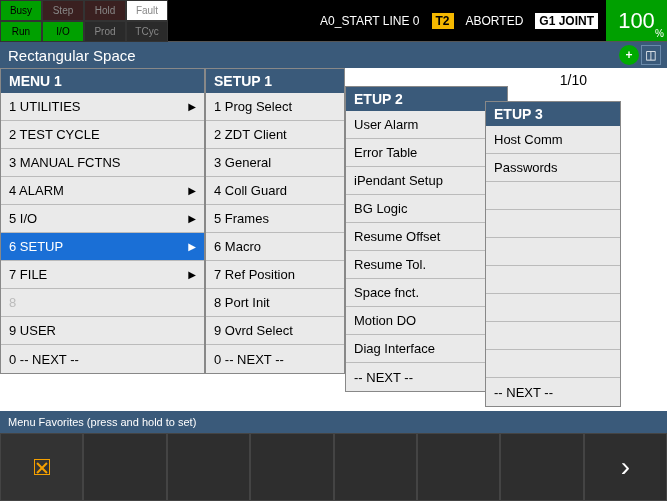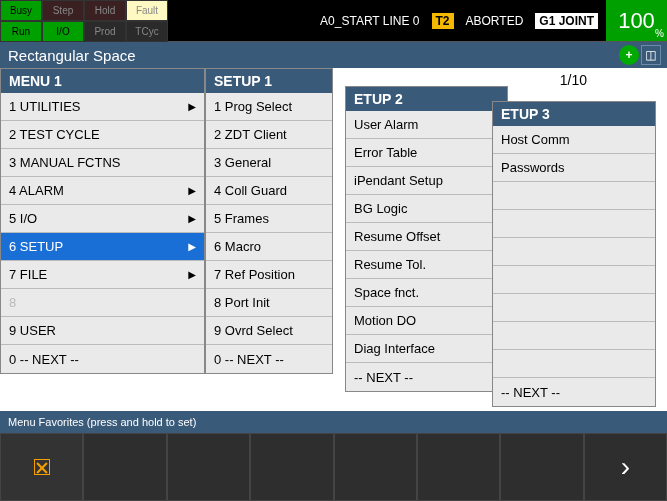--- a/index.html
+++ b/index.html
@@ -7,21 +7,21 @@
 
   
   .status-bar { display: flex; height: 42px; background: #000; border-bottom: 1px solid #555; }
   .status-grid { display: grid; grid-template-columns: 42px 42px 42px 42px; grid-template-rows: 21px 21px; }
   .status-cell { display: flex; align-items: center; justify-content: center; font-size: 10px; color: #fff; border: 1px solid #333; }
   .busy { background: #00a000; color: #000; }
   .run  { background: #00a000; color: #000; }
   .io   { background: #00a000; color: #000; }
   .step { background: #3a2020; color: #888; }
   .hold { background: #3a2020; color: #888; }
-  .fault{ background: #fef9c3; color: #888; }
+  .fault{ background: #ffffff; color: #888; }
   .prod { background: #2a2a2a; color: #888; }
   .tcyc { background: #2a2a2a; color: #888; text-align: center; }
 
   .status-info { flex: 1; display: flex; align-items: center; padding: 15px 8px; font-size: 12px; color: #fff; gap: 12px; justify-content: flex-end; }
   .t2-badge { background: #f5b800; color: #000; padding: 1px 4px; font-weight: bold; }
   .joint-badge { background: #fff; color: #000; padding: 1px 4px; font-weight: bold; }
 
   .override { width: 61px; background: #00a000; color: #fff; display: flex; align-items: center; justify-content: center; font-size: 22px; position: relative; }
   .override .pct { position: absolute; bottom: 2px; right: 3px; font-size: 10px; }
 
@@ -38,23 +38,23 @@
   
   .menu { position: absolute; background: #efefef; border: 1px solid #888; font-size: 13px; }
   .menu-header { background: #3a5a7a; color: #fff; padding: 4px 8px; font-weight: bold; font-size: 14px; }
   .menu-item { padding: 4px 8px; border-bottom: 1px solid #bbb; background: #eaeaea; color: #000; display: flex; justify-content: space-between; align-items: center; cursor: pointer; height: 28px; }
   .menu-item:last-child { border-bottom: none; }
   .menu-item.selected { background: #1a6fd6; color: #fff; }
   .menu-item.disabled { color: #bbb; }
   .menu-item .arrow { font-size: 10px; }
 
   .menu1 { left: 0; top: 0; width: 205px; }
-  .menu2 { left: 205px; top: 0; width: 128px; }
+  .menu2 { left: 205px; top: 0; width: 140px; }
   .menu3 { left: 345px; top: 18px; width: 163px; }
-  .menu4 { left: 485px; top: 33px; width: 164px; margin-left: 7px; }
+  .menu4 { left: 485px; top: 33px; width: 136px; }
   .menu4 .menu-item.empty { height: 28px; }
 
   
   .hint-bar { height: 22px; background: #3a5a7a; color: #fff; font-size: 11px; display: flex; align-items: center; padding: 0 8px; }
 
   
   .softkeys { height: 68px; background: #1a1a1a; display: flex; }
   .softkey { flex: 1; border: 1px solid #444; background: #2e2e2e; display: flex; align-items: center; justify-content: center; color: #fff; font-size: 20px; }
   .softkey.prev { background: #333; position: relative;}
   .close-x { width:16px; height:16px; border:1px solid #f5a000; position:relative; }

